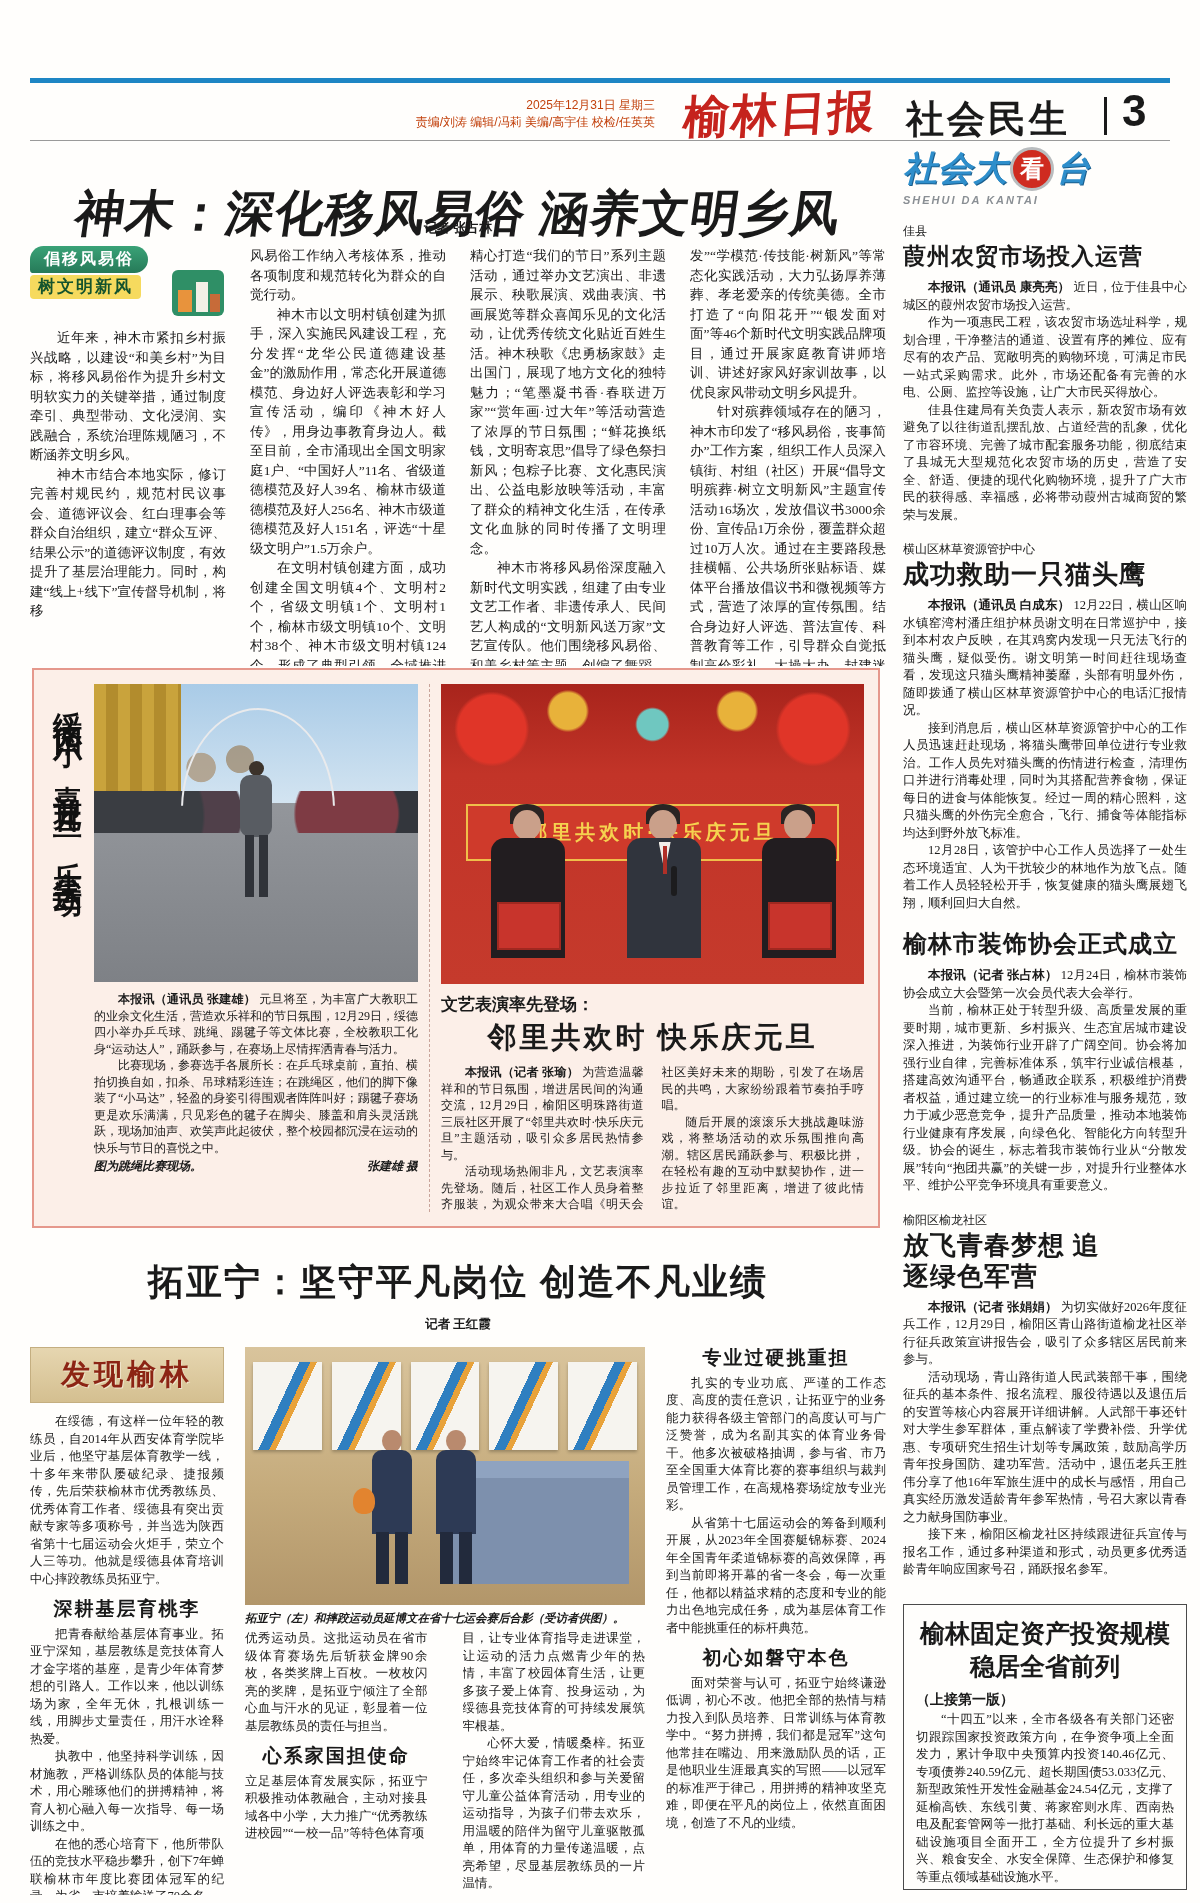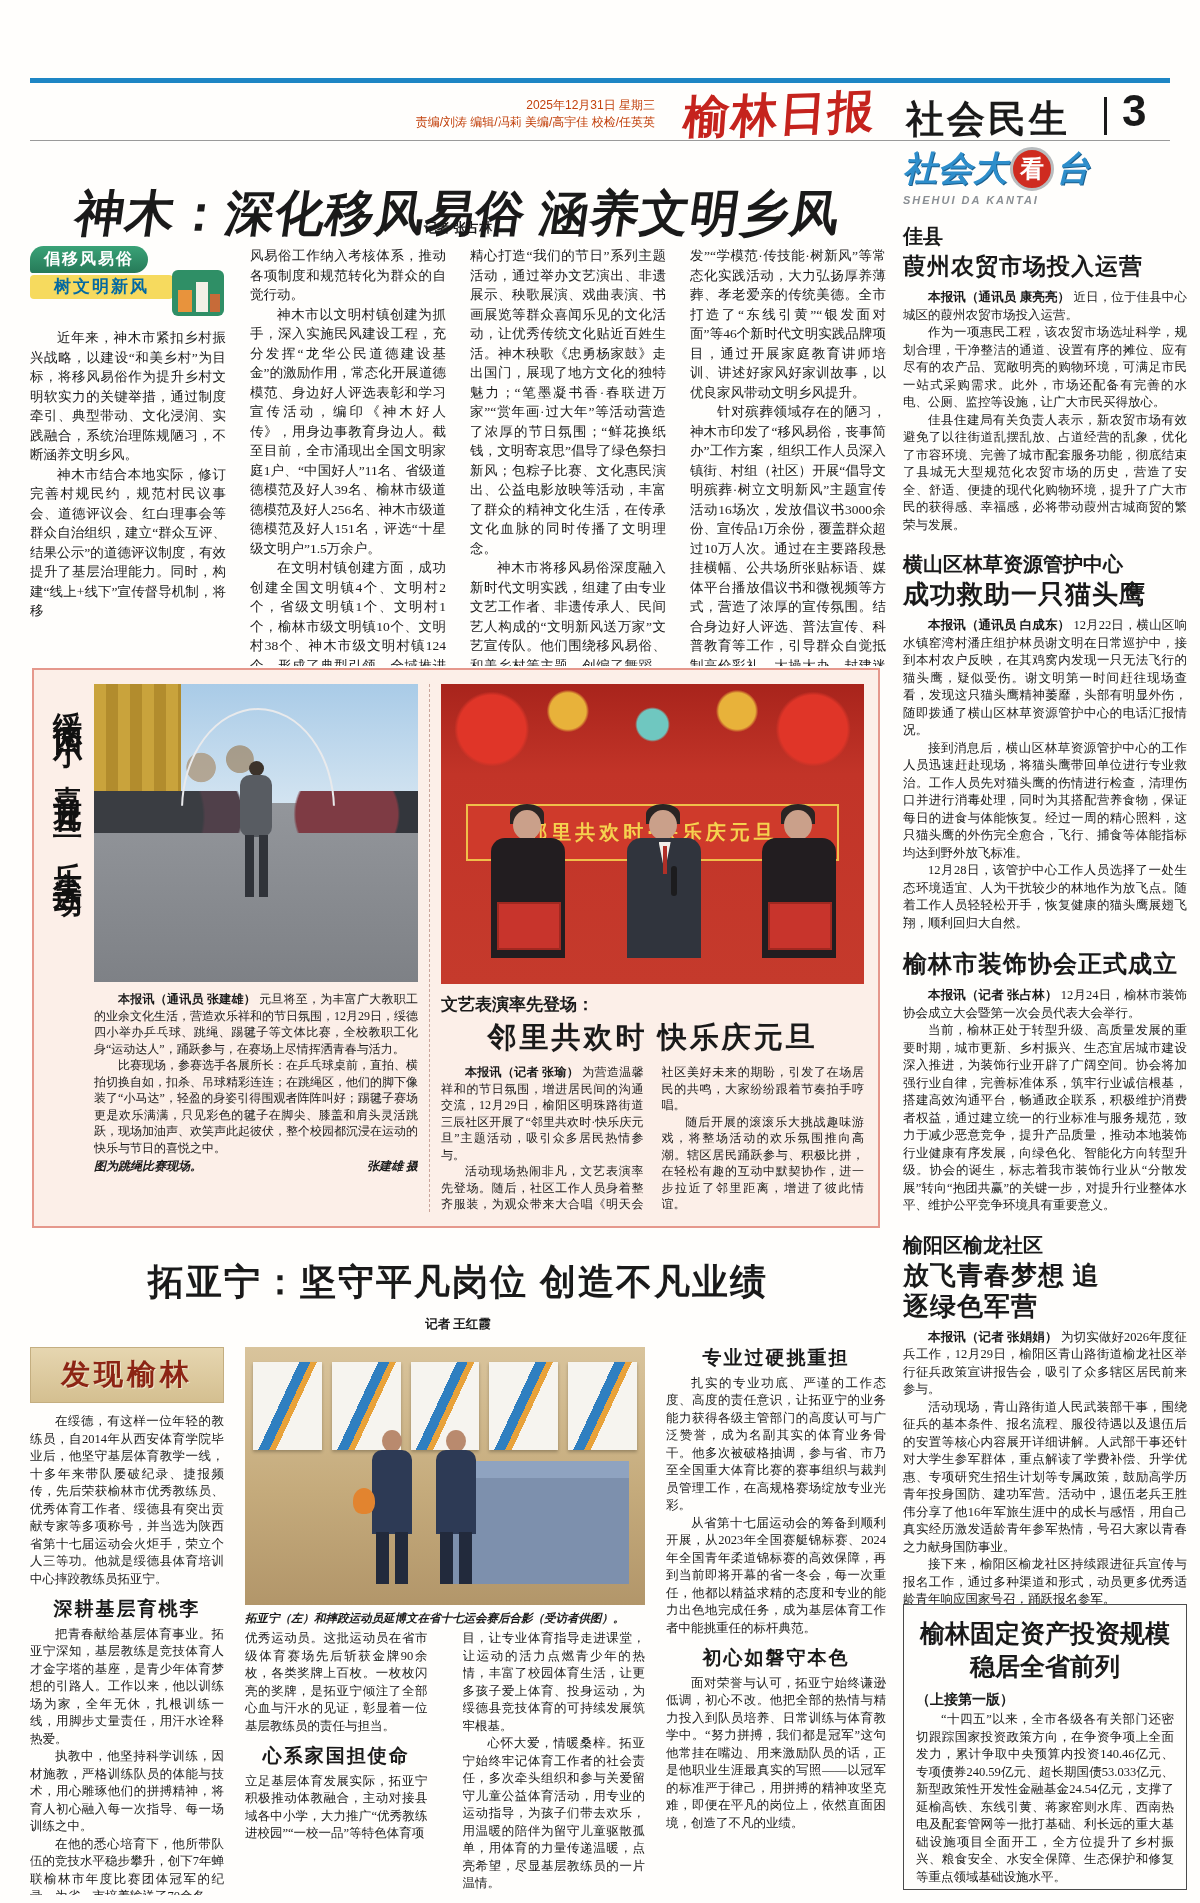--- a/index.html
+++ b/index.html
@@ -22,21 +22,21 @@
                    letter-spacing:1px; transform:skewX(-8deg); white-space:nowrap; }
   .main-byline { position:absolute; left:30px; top:219px; width:856px; text-align:center; font-size:13px; font-weight:bold; }
   .main-cols { position:absolute; left:30px; top:246px; width:856px; height:420px; display:flex; gap:24px; overflow:hidden; }
   .mcol { flex:1; font-size:13.5px; line-height:19.5px; text-align:justify; overflow:hidden; }
   .para { margin:0; text-indent:2em; }
   .cont .para:first-child { text-indent:0; }
 
   .badge { position:relative; height:72px; margin-bottom:10px; }
   .badge-l1 { display:inline-block; background:linear-gradient(#3aa277,#267a58); color:#fff; border-radius:16px 16px 16px 4px;
               padding:3px 14px 4px; font-weight:bold; font-size:16px; letter-spacing:2px; }
-  .badge-l2 { display:inline-block; background:#f6da5e; color:#0369a1; font-weight:900; padding:2px 24px 3px;
+  .badge-l2 { display:inline-block; background:#f6da5e; color:#14532d; font-weight:900; padding:2px 8px 3px;
               border-radius:4px; font-size:17px; letter-spacing:2px; margin-top:2px; }
   .badge-town { position:absolute; right:2px; bottom:2px; width:52px; height:46px; background:#2f8f66; border-radius:6px; overflow:hidden; }
   .badge-town i { position:absolute; display:block; }
   .bt1 { left:6px; bottom:4px; width:14px; height:22px; background:#e8933c; }
   .bt2 { left:24px; bottom:4px; width:12px; height:30px; background:#f3f0e6; }
   .bt3 { left:38px; bottom:4px; width:10px; height:18px; background:#c76b39; }
 
   
   .feature-box { position:absolute; left:32px; top:668px; width:848px; height:560px; border:2px solid #e5988c;
                  background:#fcefe8; box-sizing:border-box; padding:14px; display:flex; }
@@ -135,21 +135,21 @@
   .rail { position:absolute; left:903px; top:146px; width:284px; }
   .rail-logo { margin-bottom:4px; }
   .rl-row { display:flex; align-items:center; font-weight:900; font-style:italic;
             font-family:"Liberation Sans","DejaVu Sans",sans-serif; }
   .rl-blue { font-size:34px; color:#2e8ecb; text-shadow:1px 1px 0 #1b5f8e; letter-spacing:1px; }
   .rl-eye { width:38px; height:38px; border-radius:50%; background:#cf2b20; border:3px solid #b9bcbe; color:#fff;
             font-size:24px; display:flex; align-items:center; justify-content:center; margin:0 2px; font-style:normal; }
   .rl-sub { font-size:11px; color:#8a8f94; font-weight:700; font-style:italic; letter-spacing:2px; margin-top:2px;
             font-family:"Liberation Sans","DejaVu Sans",sans-serif; }
   .rail-article { margin-top:17px; }
-  .rail-kicker { font-size:20px; font-weight:700; margin:0 0 1px; font-family:"Liberation Sans","DejaVu Sans",sans-serif; }
+  .rail-kicker { font-size:12px; font-weight:400; margin:0 0 1px; font-family:"Liberation Sans","DejaVu Sans",sans-serif; }
   .rail-headline { font-size:23px; font-weight:900; letter-spacing:1px; margin:0 0 7px; line-height:31px; }
   .rail-text { font-size:12.5px; line-height:17.5px; text-align:justify; }
   .box-article { position:absolute; left:903px; top:1604px; width:284px; height:286px; border:1px solid #4a4a4a;
                  box-sizing:border-box; padding:10px 12px; overflow:hidden; }
   .box-headline { text-align:center; font-size:25px; font-weight:900; line-height:33px; margin:2px 0 8px; }
   .box-continued { font-size:14px; font-weight:700; margin:0 0 2px; }
 </style>
 </head>
 <body>
 
@@ -187,21 +187,21 @@
     <div class="mcol cont">
         <p class="para">风易俗工作纳入考核体系，推动各项制度和规范转化为群众的自觉行动。</p>
         <p class="para">神木市以文明村镇创建为抓手，深入实施民风建设工程，充分发挥“龙华公民道德建设基金”的激励作用，常态化开展道德模范、身边好人评选表彰和学习宣传活动，编印《神木好人传》，用身边事教育身边人。截至目前，全市涌现出全国文明家庭1户、“中国好人”11名、省级道德模范及好人39名、榆林市级道德模范及好人256名、神木市级道德模范及好人151名，评选“十星级文明户”1.5万余户。</p>
         <p class="para">在文明村镇创建方面，成功创建全国文明镇4个、文明村2个，省级文明镇1个、文明村1个，榆林市级文明镇10个、文明村38个、神木市级文明村镇124个，形成了典型引领、全域推进的生动局面。</p>
       </div>
     <div class="mcol cont">
         <p class="para">精心打造“我们的节日”系列主题活动，通过举办文艺演出、非遗展示、秧歌展演、戏曲表演、书画展览等群众喜闻乐见的文化活动，让优秀传统文化贴近百姓生活。神木秧歌《忠勇杨家鼓》走出国门，展现了地方文化的独特魅力；“笔墨凝书香·春联进万家”“赏年画·过大年”等活动营造了浓厚的节日氛围；“鲜花换纸钱，文明寄哀思”倡导了绿色祭扫新风；包粽子比赛、文化惠民演出、公益电影放映等活动，丰富了群众的精神文化生活，在传承文化血脉的同时传播了文明理念。</p>
         <p class="para">神木市将移风易俗深度融入新时代文明实践，组建了由专业文艺工作者、非遗传承人、民间艺人构成的“文明新风送万家”文艺宣传队。他们围绕移风易俗、和美乡村等主题，创编了舞蹈、小品、陕北说书等一批富有地方特色的文艺节目，深入基层开展巡演。同时，将移风易俗内容有机融入“逢五出</p>
       </div>
     <div class="mcol cont">
-        <p class="para">发”“学模范·传技能·树新风”等常态化实践活动，大力弘扬厚养薄葬、孝老爱亲的传统美德。全市打造了“东线引黄”“银发面对面”等46个新时代文明实践品牌项目，通过开展家庭教育讲师培训、讲述好家风好家训故事，以优良家风带动文明乡风提升。</p>
+        <p class="para">发”“学模范·传技能·树新风”等常态化实践活动，大力弘扬厚养薄葬、孝老爱亲的传统美德。全市打造了“向阳花开”“银发面对面”等46个新时代文明实践品牌项目，通过开展家庭教育讲师培训、讲述好家风好家训故事，以优良家风带动文明乡风提升。</p>
         <p class="para">针对殡葬领域存在的陋习，神木市印发了“移风易俗，丧事简办”工作方案，组织工作人员深入镇街、村组（社区）开展“倡导文明殡葬·树立文明新风”主题宣传活动16场次，发放倡议书3000余份、宣传品1万余份，覆盖群众超过10万人次。通过在主要路段悬挂横幅、公共场所张贴标语、媒体平台播放倡议书和微视频等方式，营造了浓厚的宣传氛围。结合身边好人评选、普法宣传、科普教育等工作，引导群众自觉抵制高价彩礼、大操大办、封建迷信等不良风气，全面提升市民对移风易俗的认知度和参与度。</p>
       </div>
   </div>
 
   <div class="feature-box">
     <div class="fb-vtitle">绥德四小：喜迎元旦 乐享运动</div>
     <div class="fb-left">
       <div class="photo photo-jump">
         <div class="pj-building"></div>
         <div class="pj-trees"></div>

